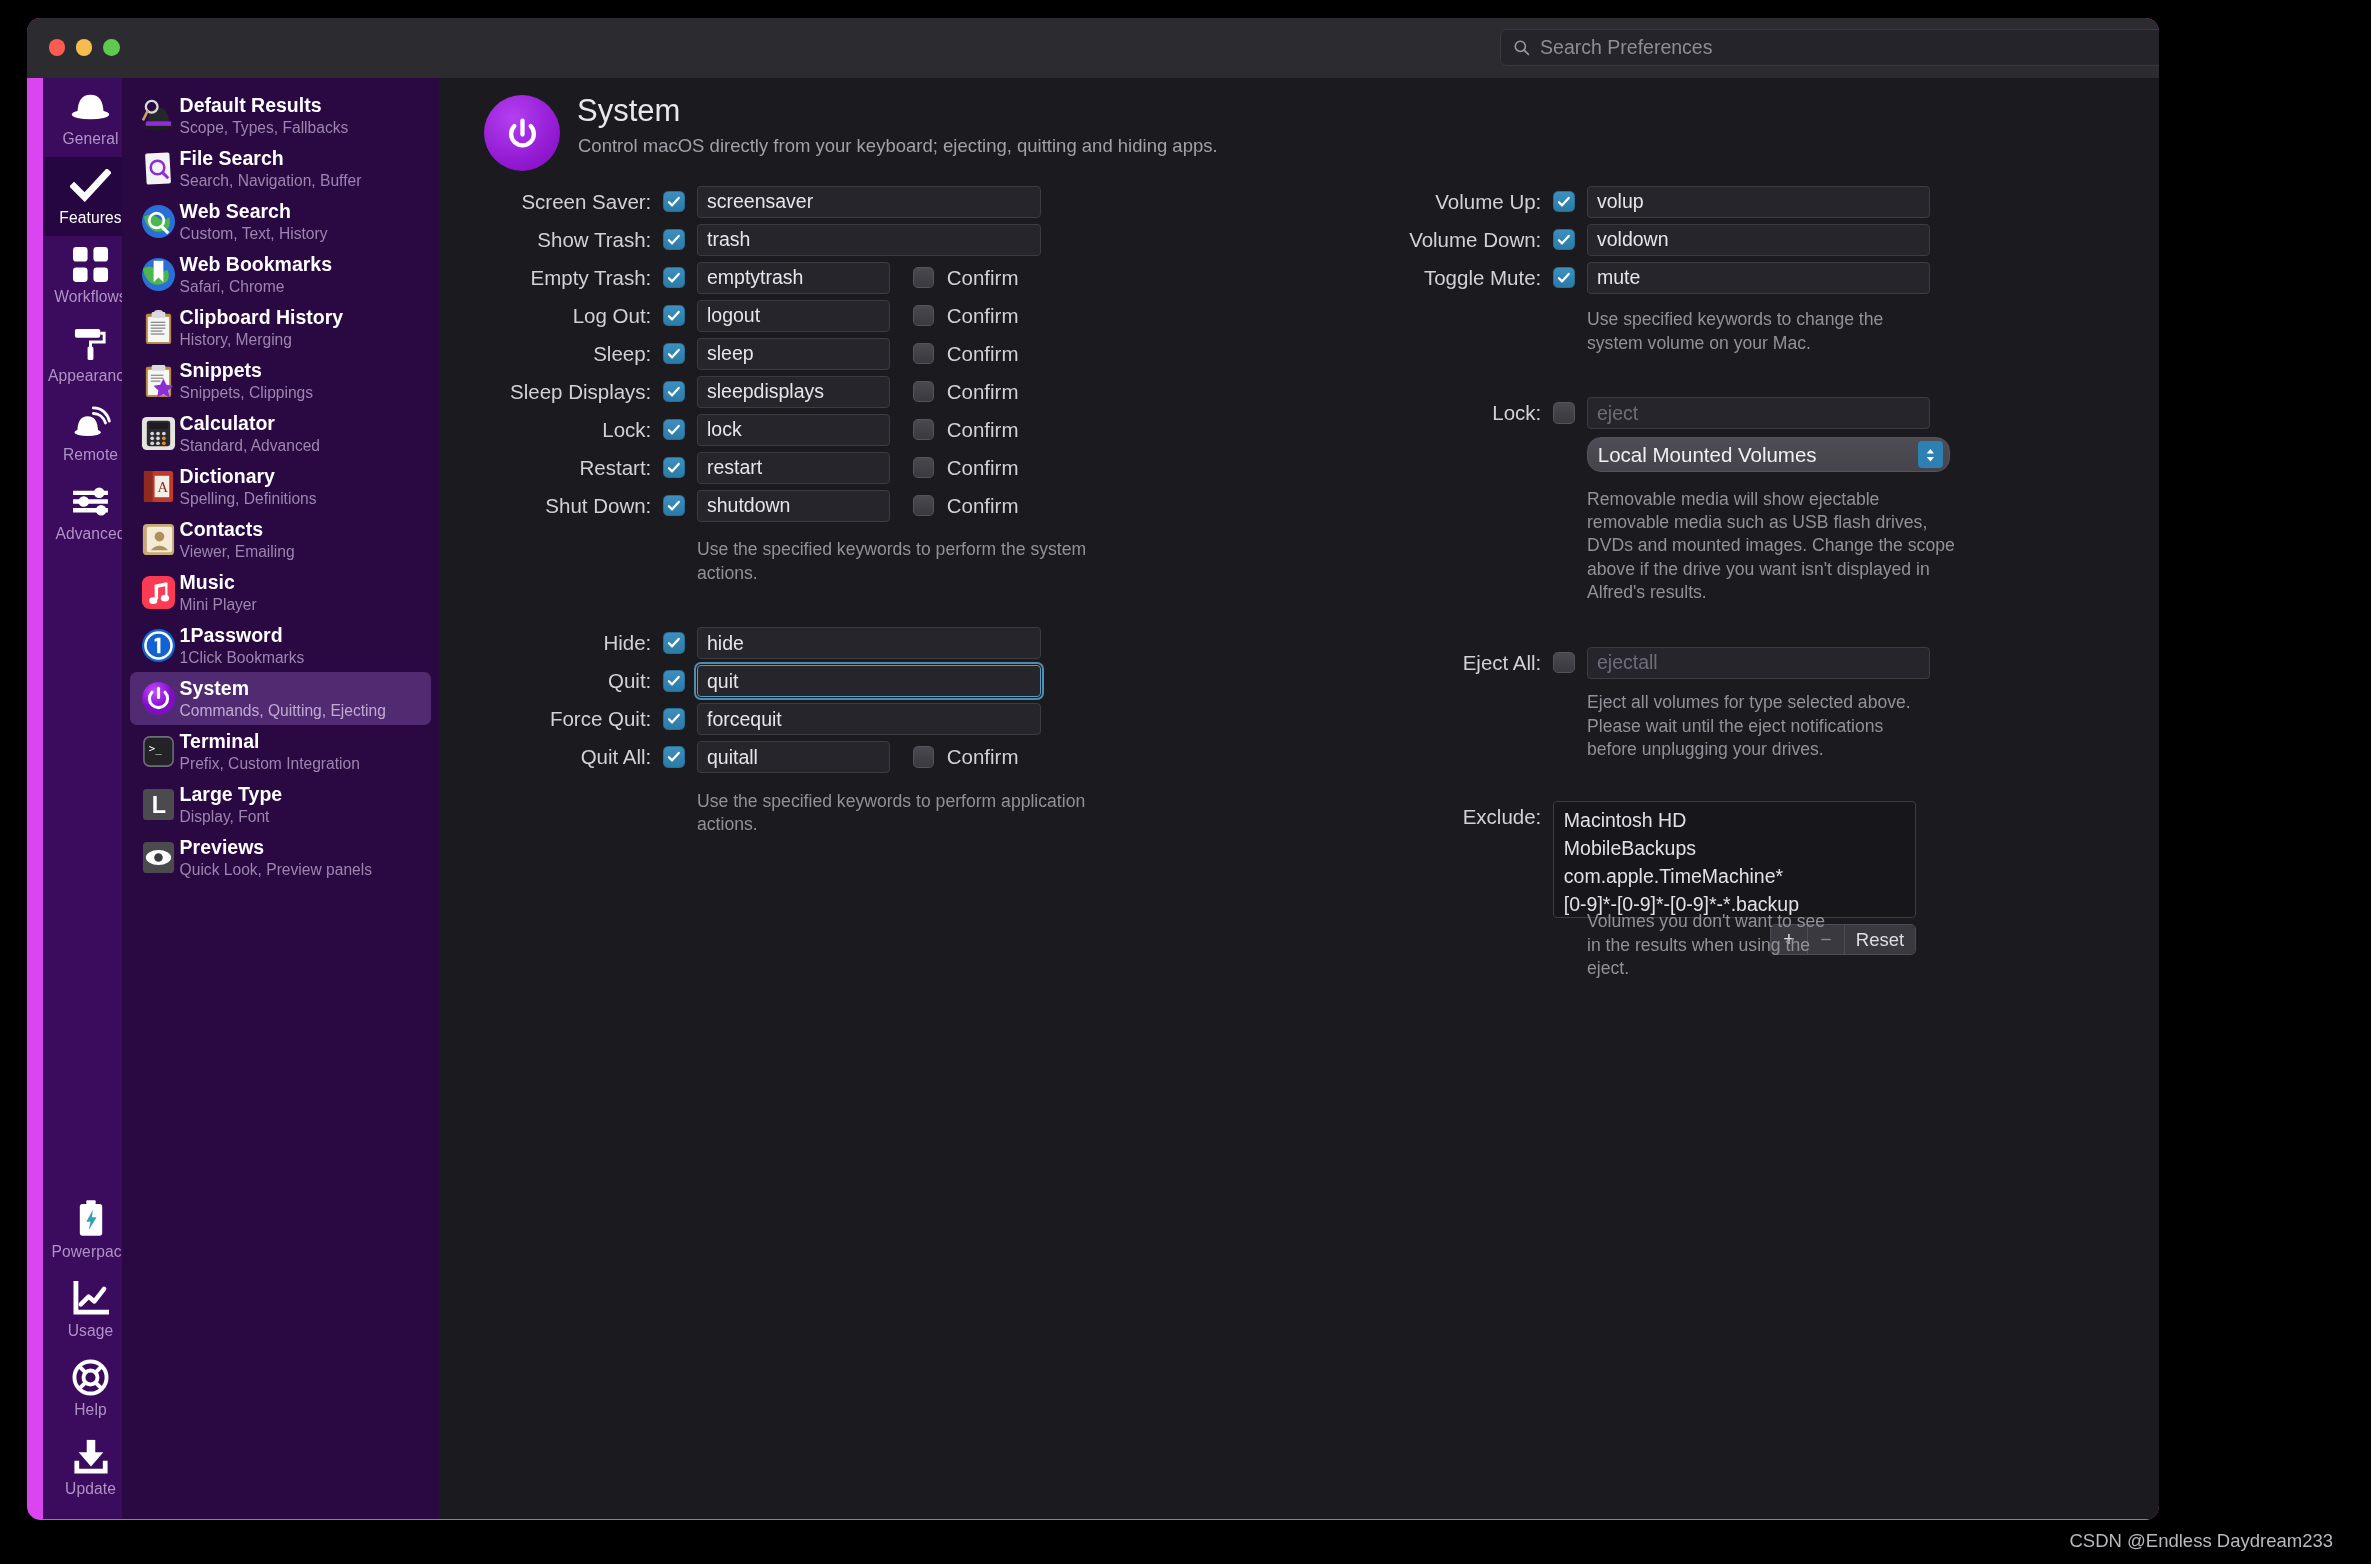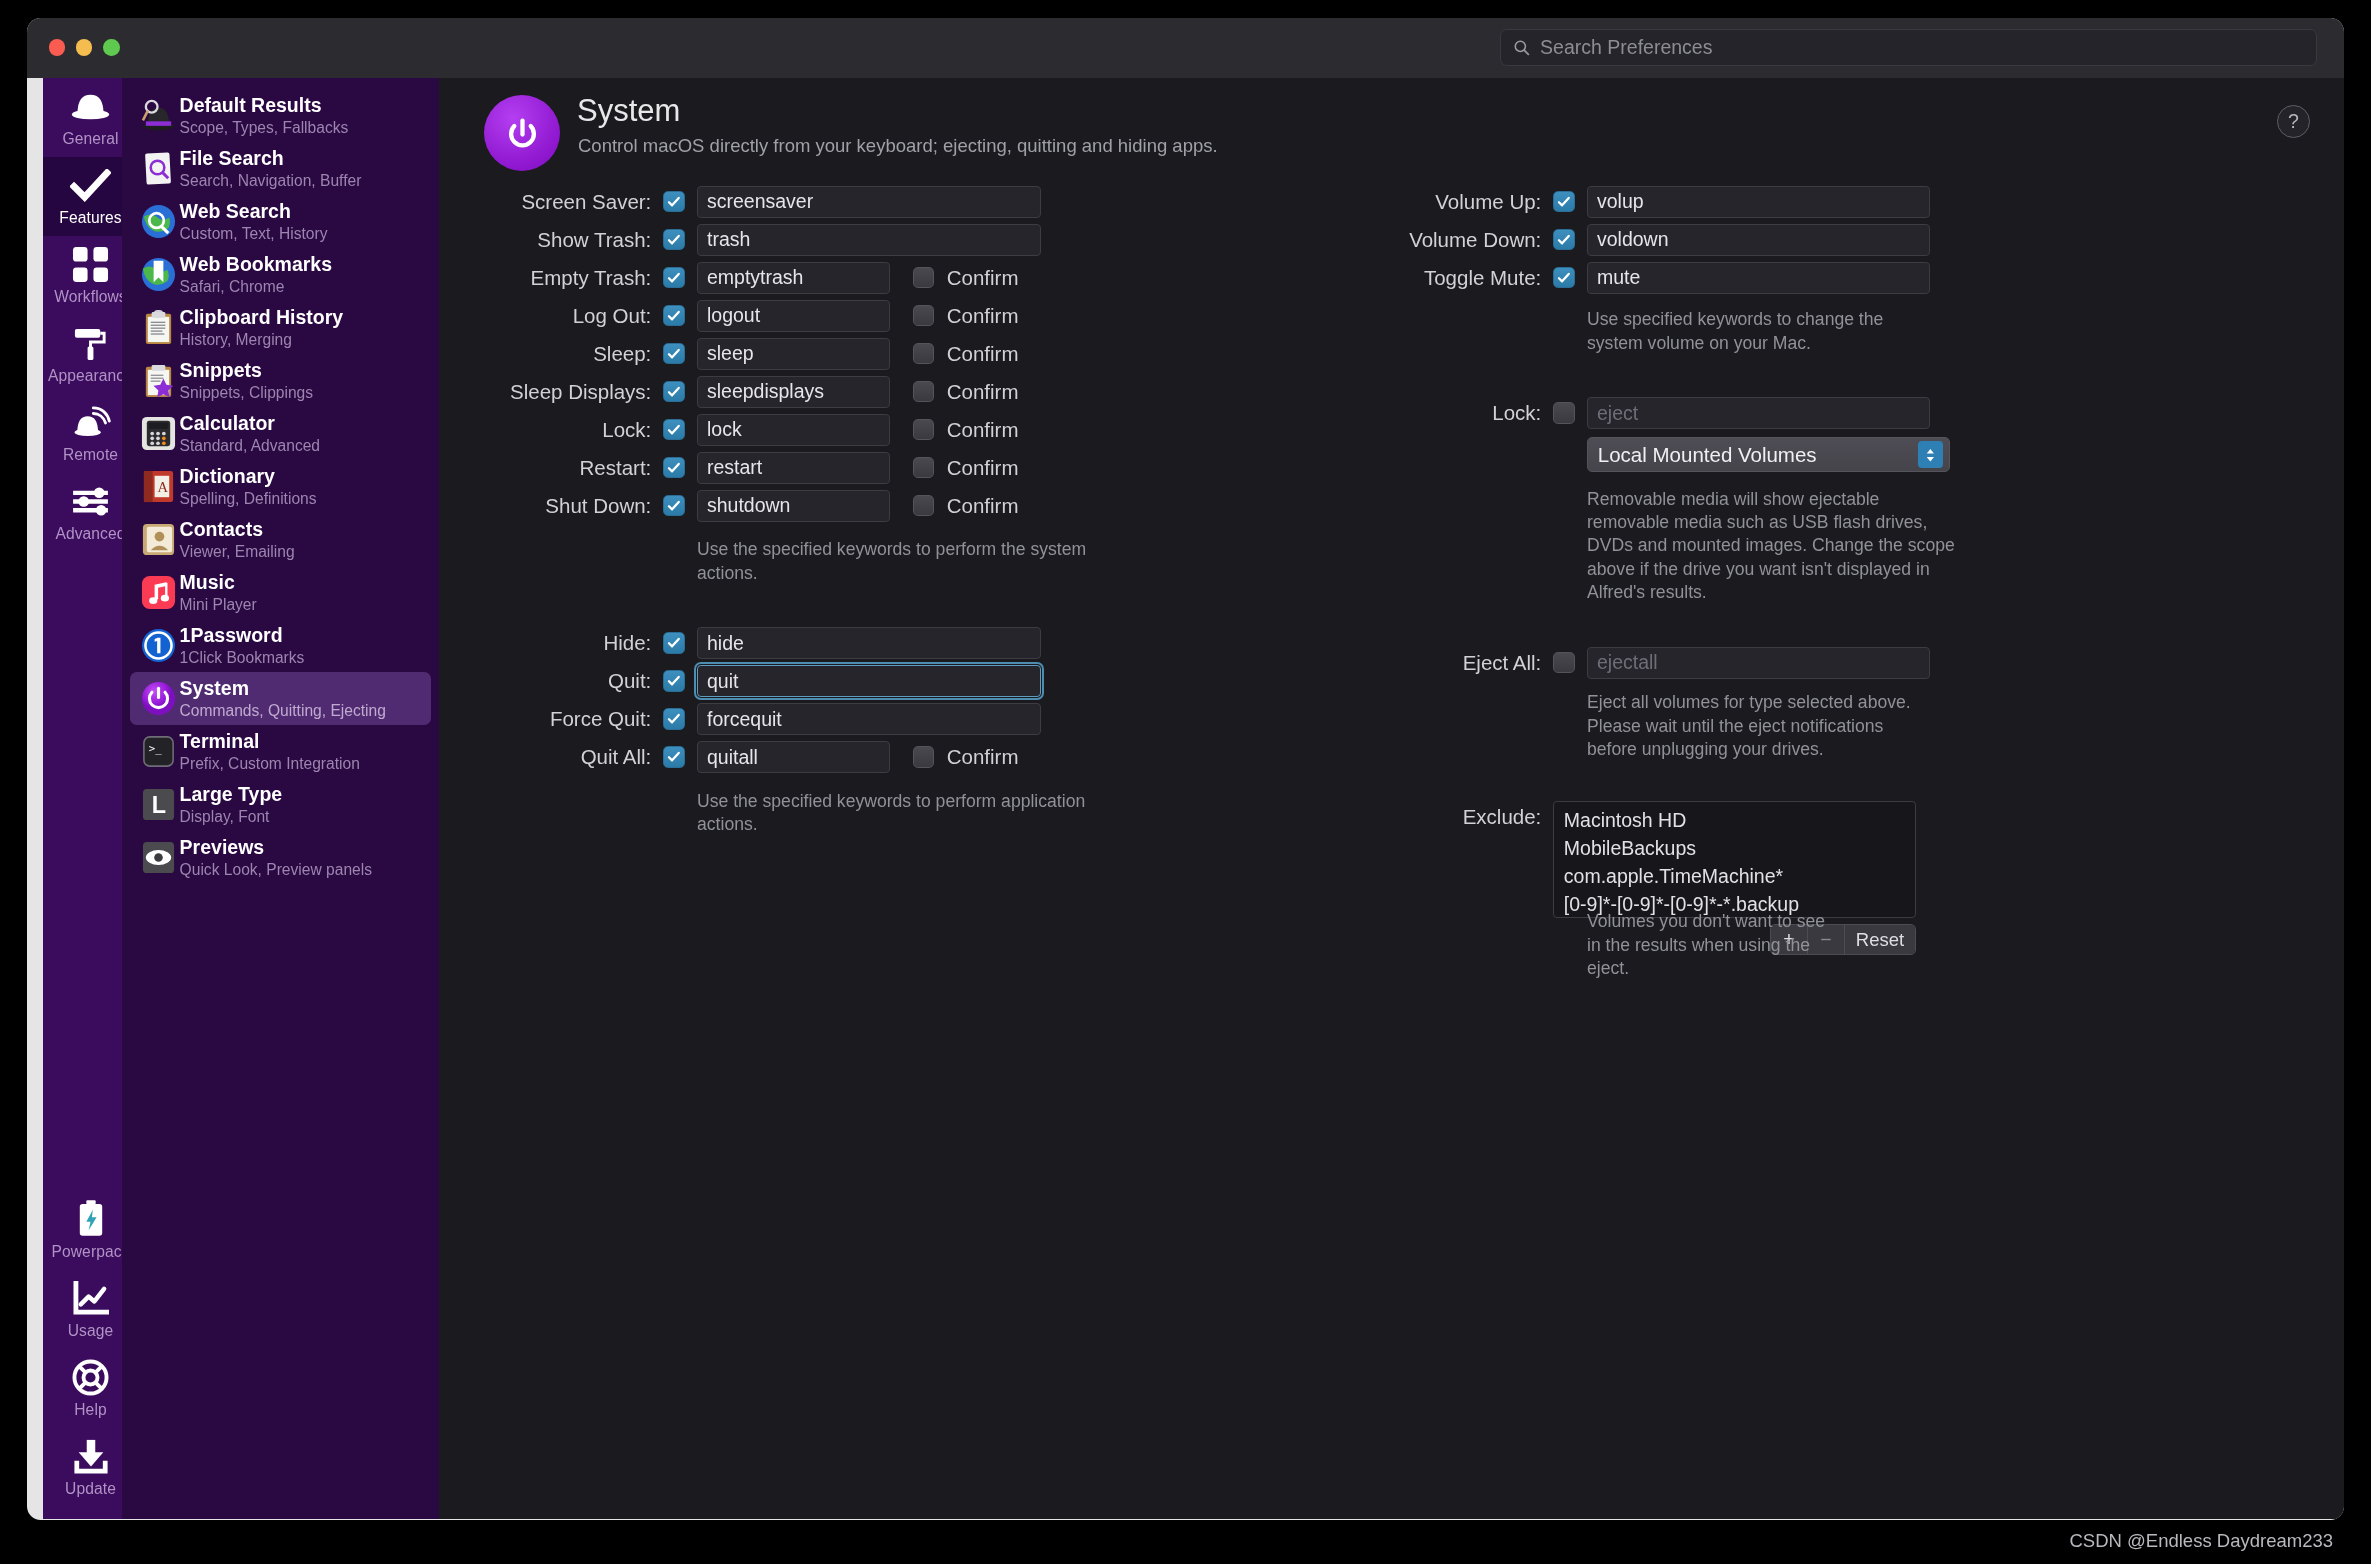--- a/index.html
+++ b/index.html
@@ -7,22 +7,22 @@
     width: 2372px; height: 1564px;
     background: #000;
     font-family: "Liberation Sans", sans-serif;
     overflow: hidden;
   }
   #root { position: relative; width: 2372px; height: 1564px; background:#000; }
 
   
   .window {
     position: absolute; left: 27px; top: 17.6px;
-    width: 2317px; height: 1502px;
-    background: #e5e5e5;
+    width: 2132px; height: 1502px;
+    background: #d946ef;
     border-radius: 13.7px;
     overflow: hidden;
     box-shadow: 0 9.8px 39px rgba(0,0,0,.8);
   }
 
   
   .titlebar {
     position: absolute; left:0; top:0; width: 2317px; height: 60px;
     background: #2c2b30;
     display: flex; align-items: center;
@@ -172,21 +172,21 @@
 
   .hint {
     font-size: 17.6px; color: #919199; line-height: 1.33;
     max-width: 410px;
   }
 
   .popup {
     width: 363px; height: 35px;
     background: linear-gradient(#4e4d55,#45444b);
     border: 1px solid #55545d;
-    border-radius: 5px;
+    border-radius: 14px;
     display:flex; align-items:center;
     padding: 0 9.8px;
     color: #f0f0f2; font-size: 20.5px;
     position: relative;
   }
   .popup .arrows {
     position: absolute; right: 5.9px; top: 2.9px;
     width: 25px; height: 27px;
     background: #2d7fb4;
     border-radius: 3.9px;

